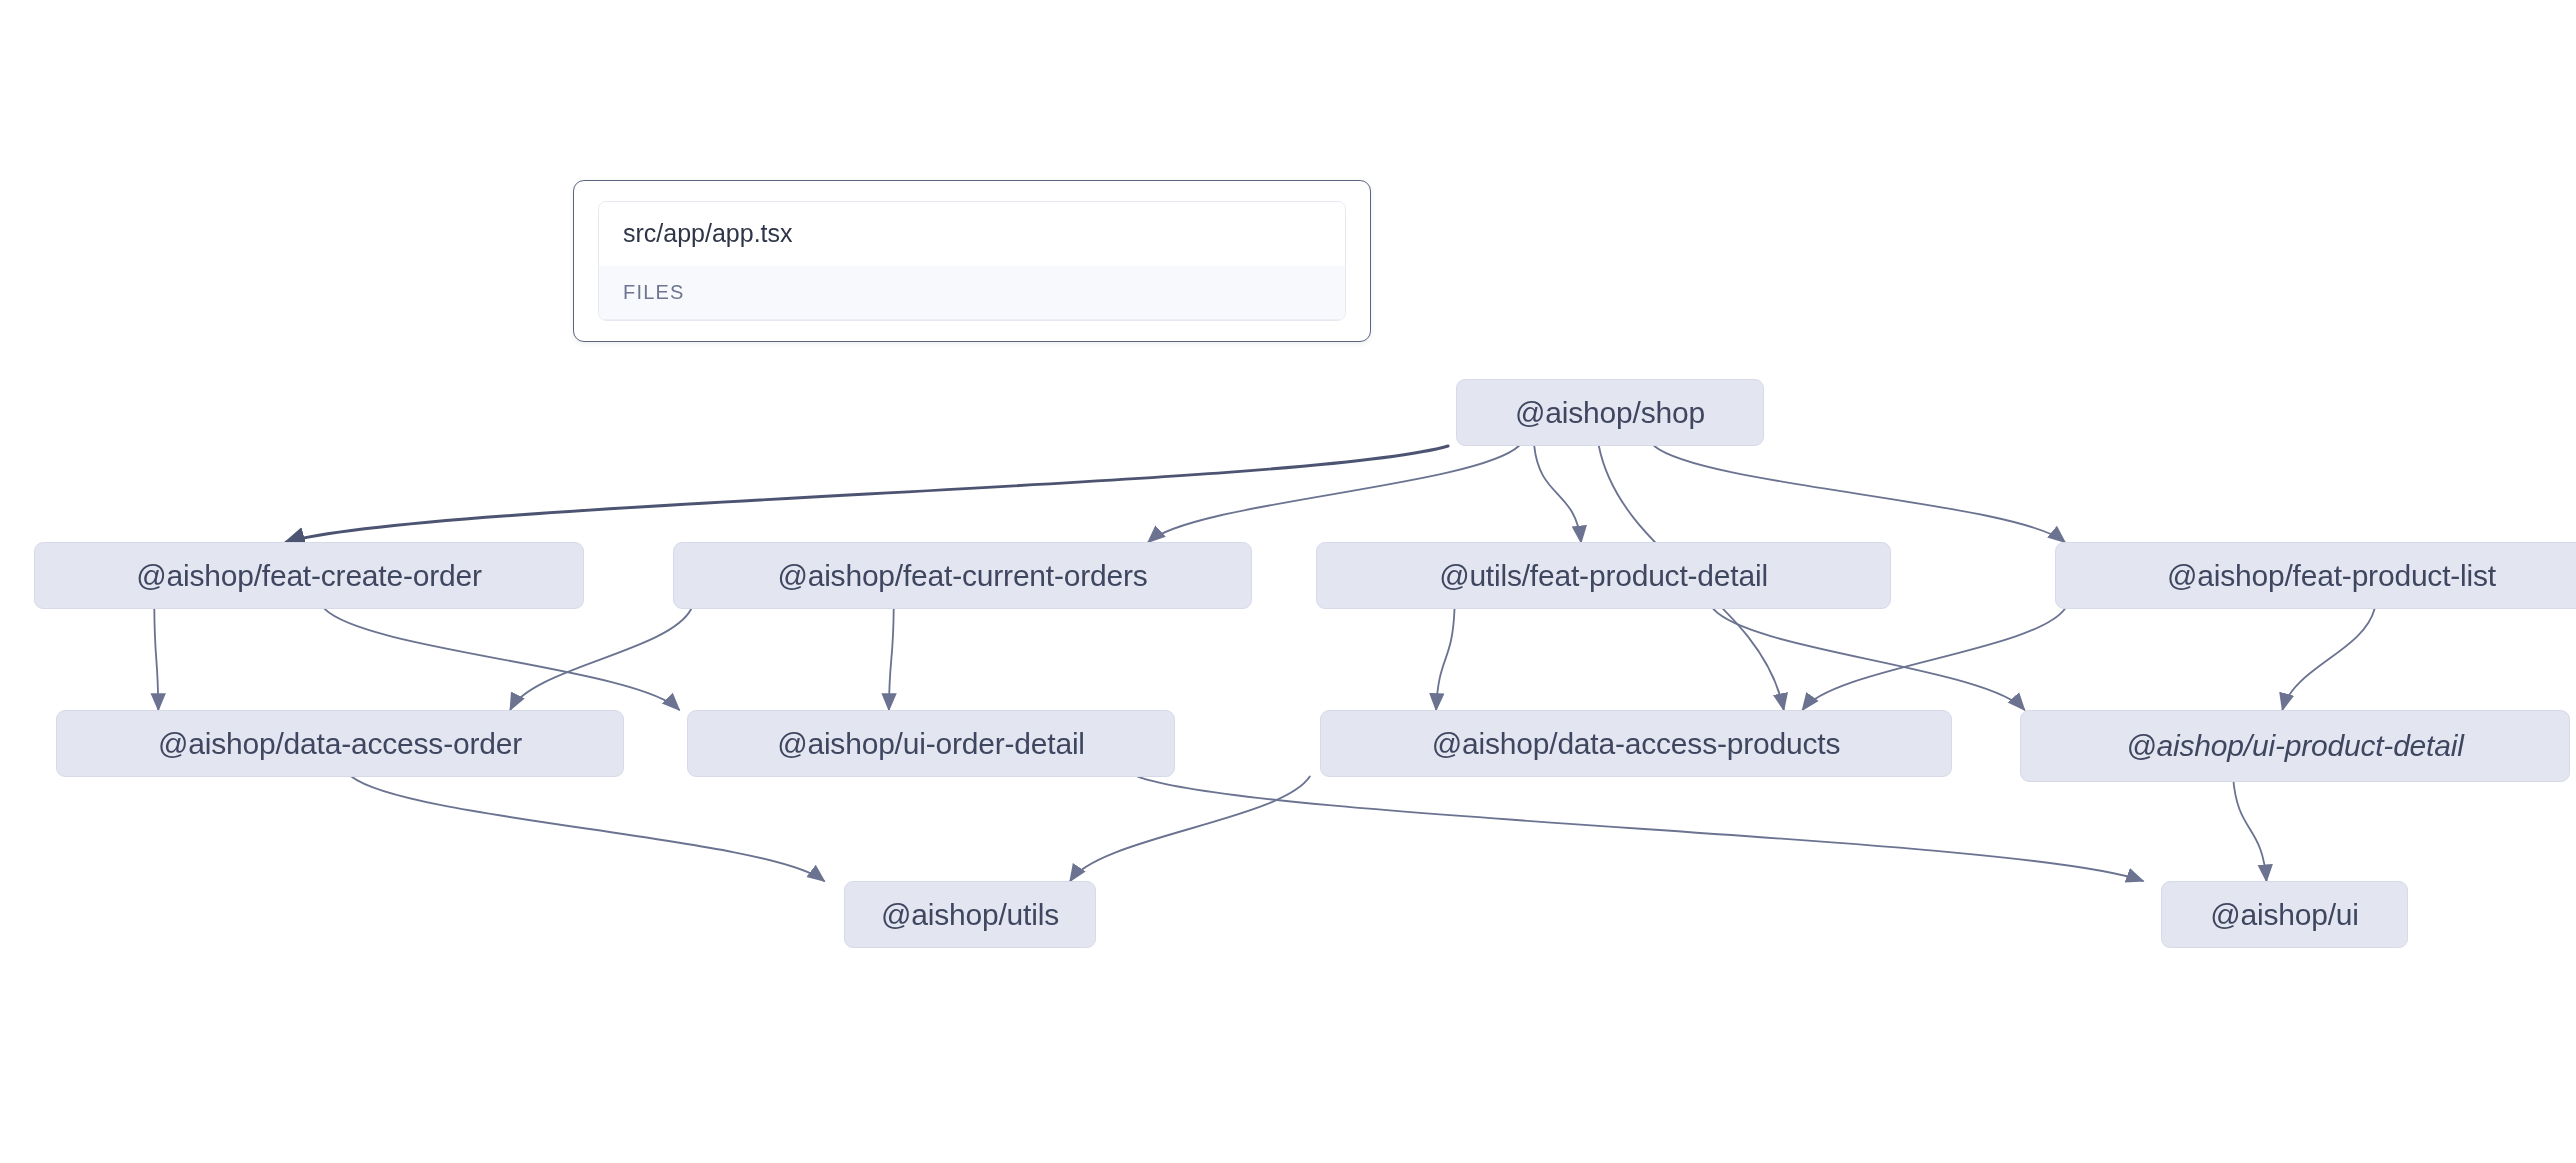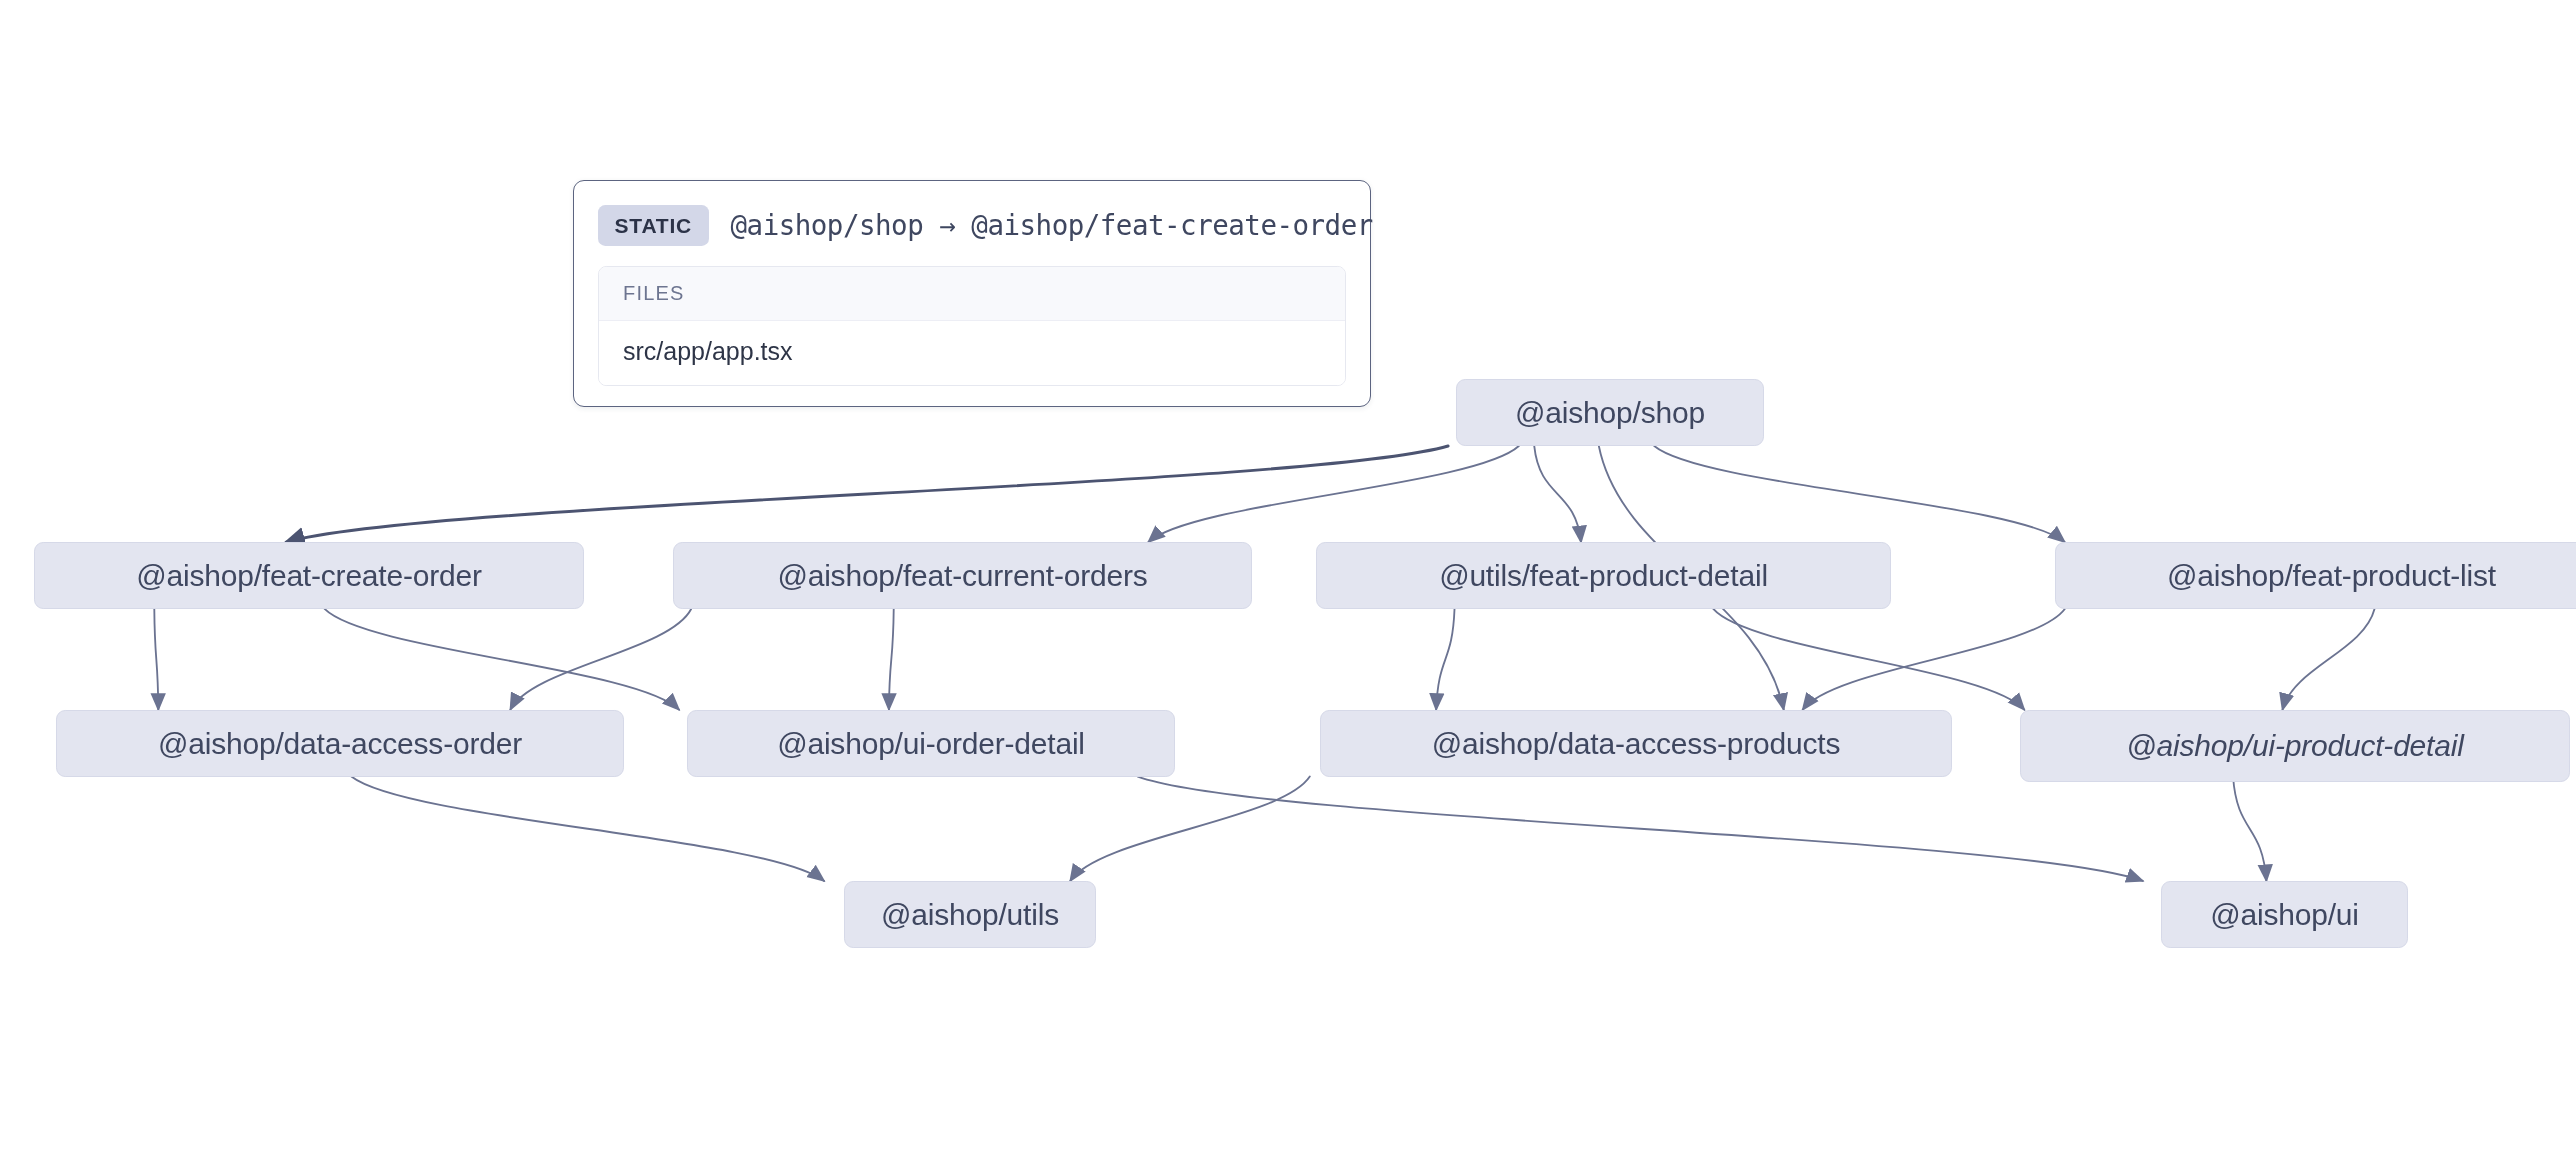--- a/index.html
+++ b/index.html
@@ -163,26 +163,22 @@
       </div>
       <div class="node" style="left: 821px; top: 881px; width: 252px; height: 67px;">
         <span class="node-label">@aishop/utils</span>
       </div>
       <div class="node" style="left: 2138px; top: 881px; width: 247px; height: 67px;">
         <span class="node-label">@aishop/ui</span>
       </div>
     </div>
 
   <div id="detail-card">
-    <div id="card-head">
-      <span id="static-badge">STATIC</span>
-      <span id="card-route">@aishop/shop → @aishop/feat-create-order</span>
-    </div>
     <div id="files-box">
-      <div id="files-header">FILES</div>
       <div id="files-list">
           <div class="file-row">src/app/app.tsx</div>
         </div>
+      <div id="files-header">FILES</div>
     </div>
   </div>
 
 </div>
 
 
 </body></html>

